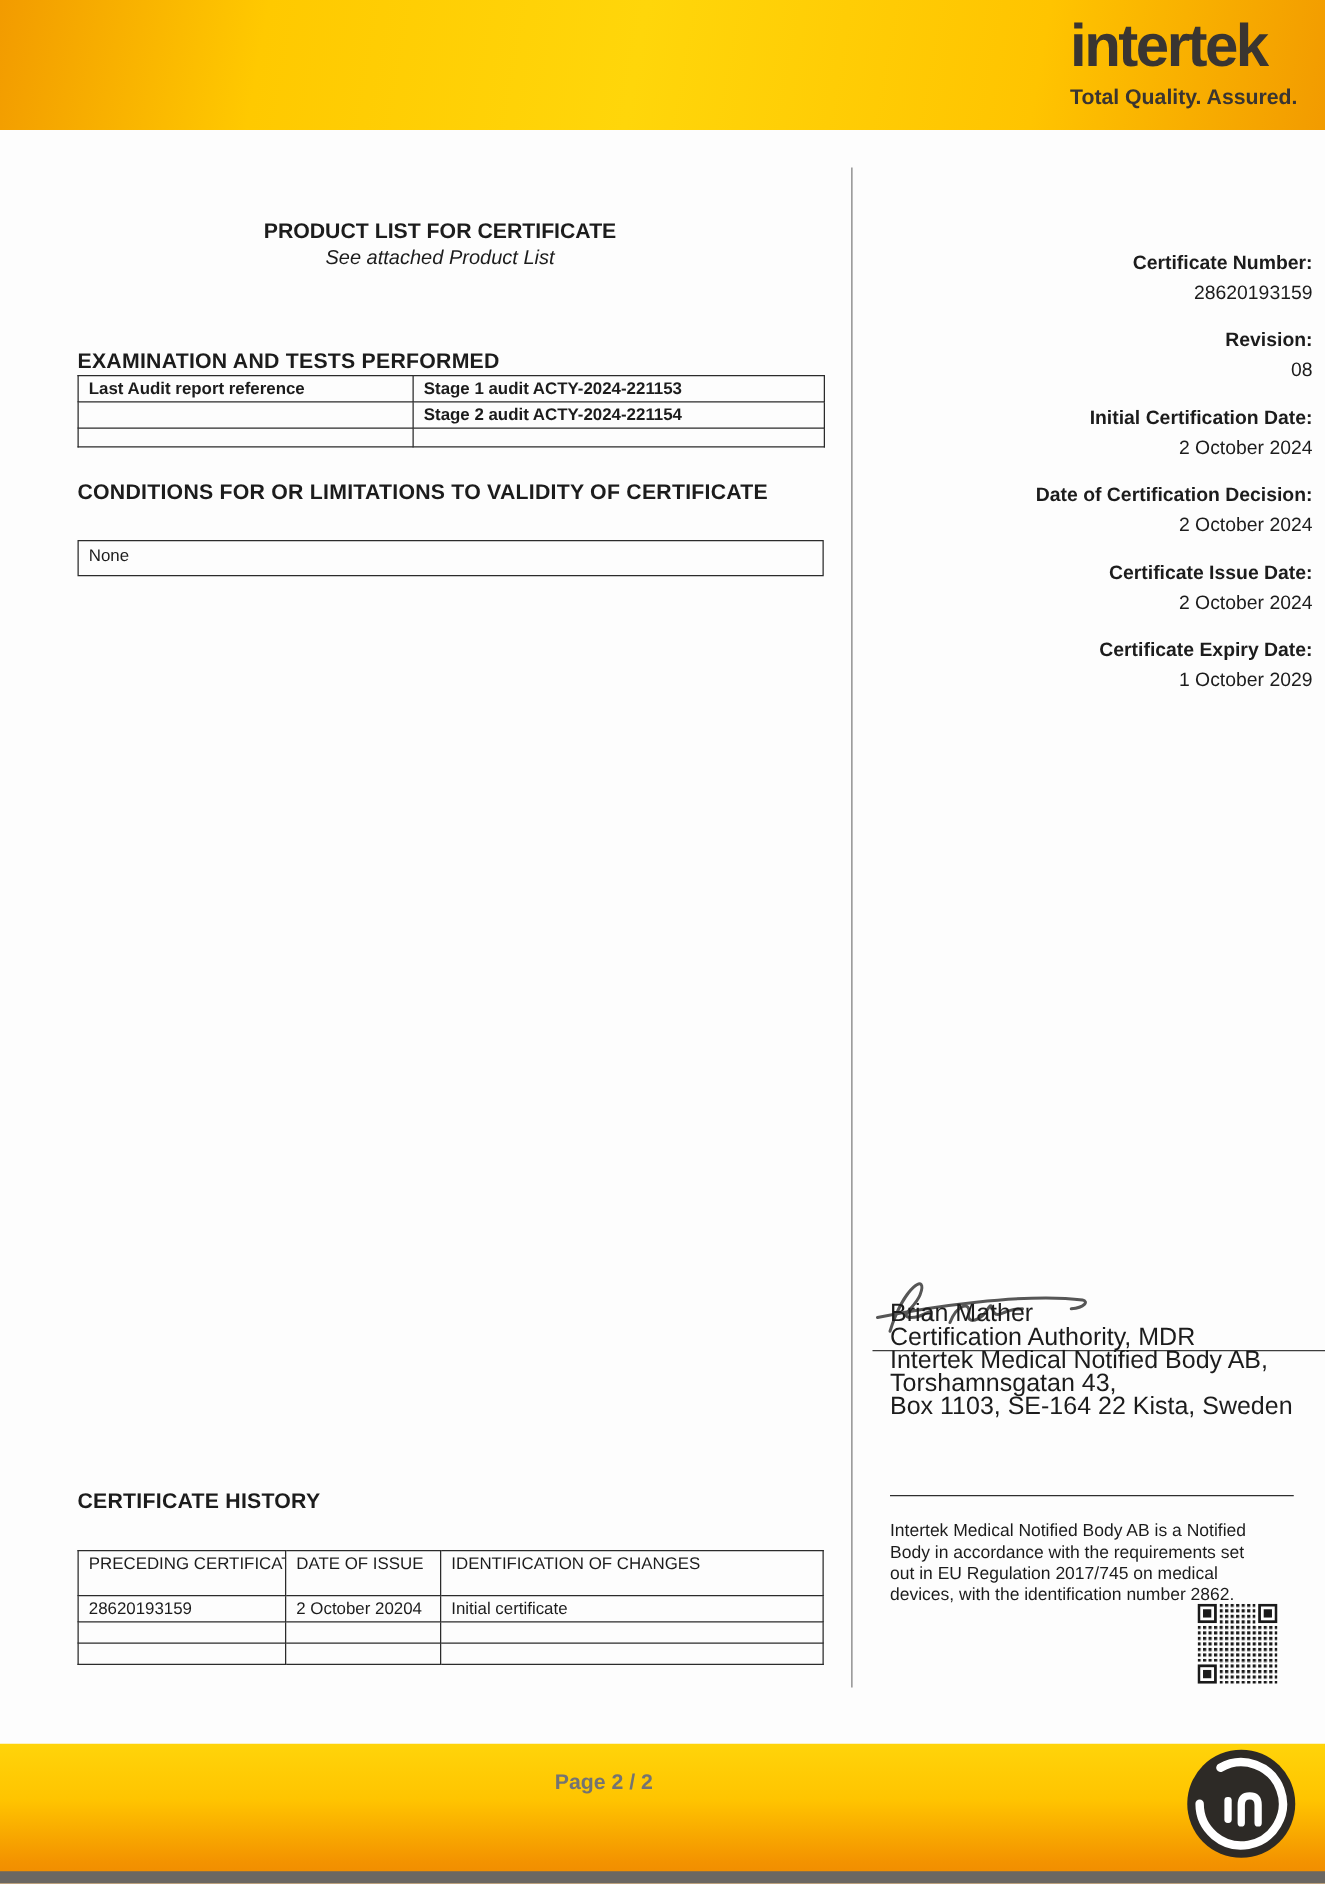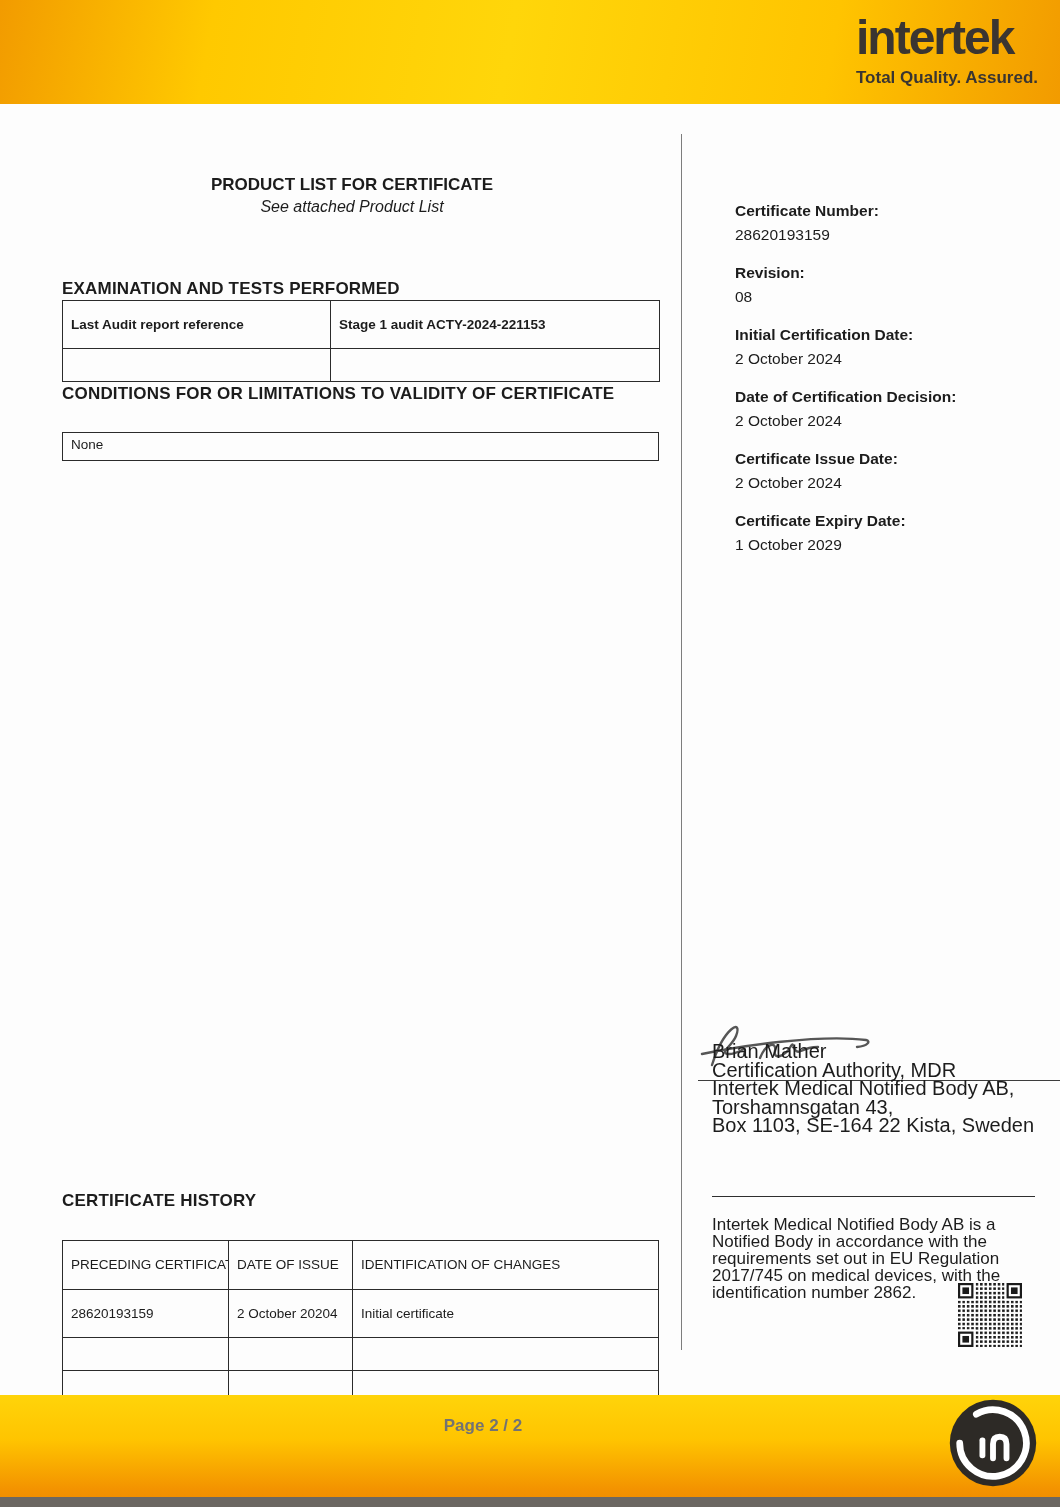--- a/index.html
+++ b/index.html
@@ -28,51 +28,51 @@
   .product-title { position:absolute; top:175px; left:62px; width:580px; text-align:center; font-size:17px; font-weight:bold; }
   .product-sub   { position:absolute; top:198px; left:62px; width:580px; text-align:center; font-size:16px; font-style:italic; }
 
   .sect-title { position:absolute; left:62px; font-size:17px; font-weight:bold; letter-spacing:0.2px; }
   .exam-title { top:279px; }
   .cond-title { top:384px; }
   .hist-title { top:1191px; }
 
   table.tbl { border-collapse:collapse; table-layout:fixed; position:absolute; left:62px; width:597px; }
   table.tbl td, table.tbl th {
-    border:1px solid #2b2b2b; padding:16px 8px; font-size:13.5px;
+    border:1px solid #2b2b2b; padding:2px 8px; font-size:13.5px;
     text-align:left; vertical-align:top; overflow:hidden; white-space:nowrap;
   }
   .exam-table { top:300px; }
   .exam-table td { font-weight:bold; }
   .exam-table tr.r1 td, .exam-table tr.r2 td { height:21px; }
   .exam-table tr.r3 td { height:15px; }
 
   .none-box {
     position:absolute; top:432px; left:62px; width:597px; height:29px;
     border:1px solid #2b2b2b; font-size:13.5px; padding:4px 8px;
   }
 
   .history-table { top:1240px; }
   .history-table th { font-weight:normal; height:36px; white-space:normal; line-height:16px; }
   .history-table tr.r1 td { height:21px; }
   .history-table tr.r2 td, .history-table tr.r3 td { height:17px; }
 
   
-  .fields { position:absolute; top:200px; left:735px; width:315px; }
+  .fields { position:absolute; top:200px; left:735px; width:315px;text-align:right; }
   .field { margin-bottom:15px; }
   .f-label { font-size:15.5px; font-weight:bold; line-height:22px; }
   .f-value { font-size:15.5px; line-height:25px; }
 
   .signature-svg { position:absolute; left:698px; top:1013px; }
   .sig-line { position:absolute; left:698px; top:1080px; width:362px; height:1px; background:#3d3d3d; }
 
   .signatory { position:absolute; left:712px; top:1042px; font-size:20px; line-height:18.5px; }
   .addr-underline { position:absolute; left:712px; top:1196px; width:323px; height:1px; background:#2f2f2f; }
 
-  .notified-text { position:absolute; left:712px; top:1216px; width:302px; font-size:17px; line-height:17px; }
+  .notified-text { position:absolute; left:712px; top:1216px; width:302px; font-size:14px; line-height:17px; }
 
   .qr-box { position:absolute; left:958px; top:1283px; width:64px; height:64px; }
 
   
   .footer-band {
     position:absolute; left:0; top:1395px; width:1060px; height:112px;
     background:linear-gradient(180deg,#ffd40a 0%, #ffc400 40%, #f39200 85%, #ef8a00 100%);
   }
   .footer-strip { position:absolute; left:0; bottom:0; width:1060px; height:10px; background:#6b6762; }
   .page-label {
@@ -102,20 +102,24 @@
 
   <table class="tbl exam-table">
     <colgroup>
         <col style="width:268px">
         <col style="width:329px">
       </colgroup>
     <tbody>
         <tr class="r1">
       <td>Last Audit report reference</td>
       <td>Stage 1 audit ACTY-2024-221153</td>
+    </tr>
+    <tr class="r2">
+      <td></td>
+      <td>Stage 2 audit ACTY-2024-221154</td>
     </tr>
     <tr class="r3">
       <td></td>
       <td></td>
     </tr>
   </tbody>
     </table>
 
   <div class="sect-title cond-title">CONDITIONS FOR OR LIMITATIONS TO VALIDITY OF CERTIFICATE</div>
   <div class="none-box">None</div>

